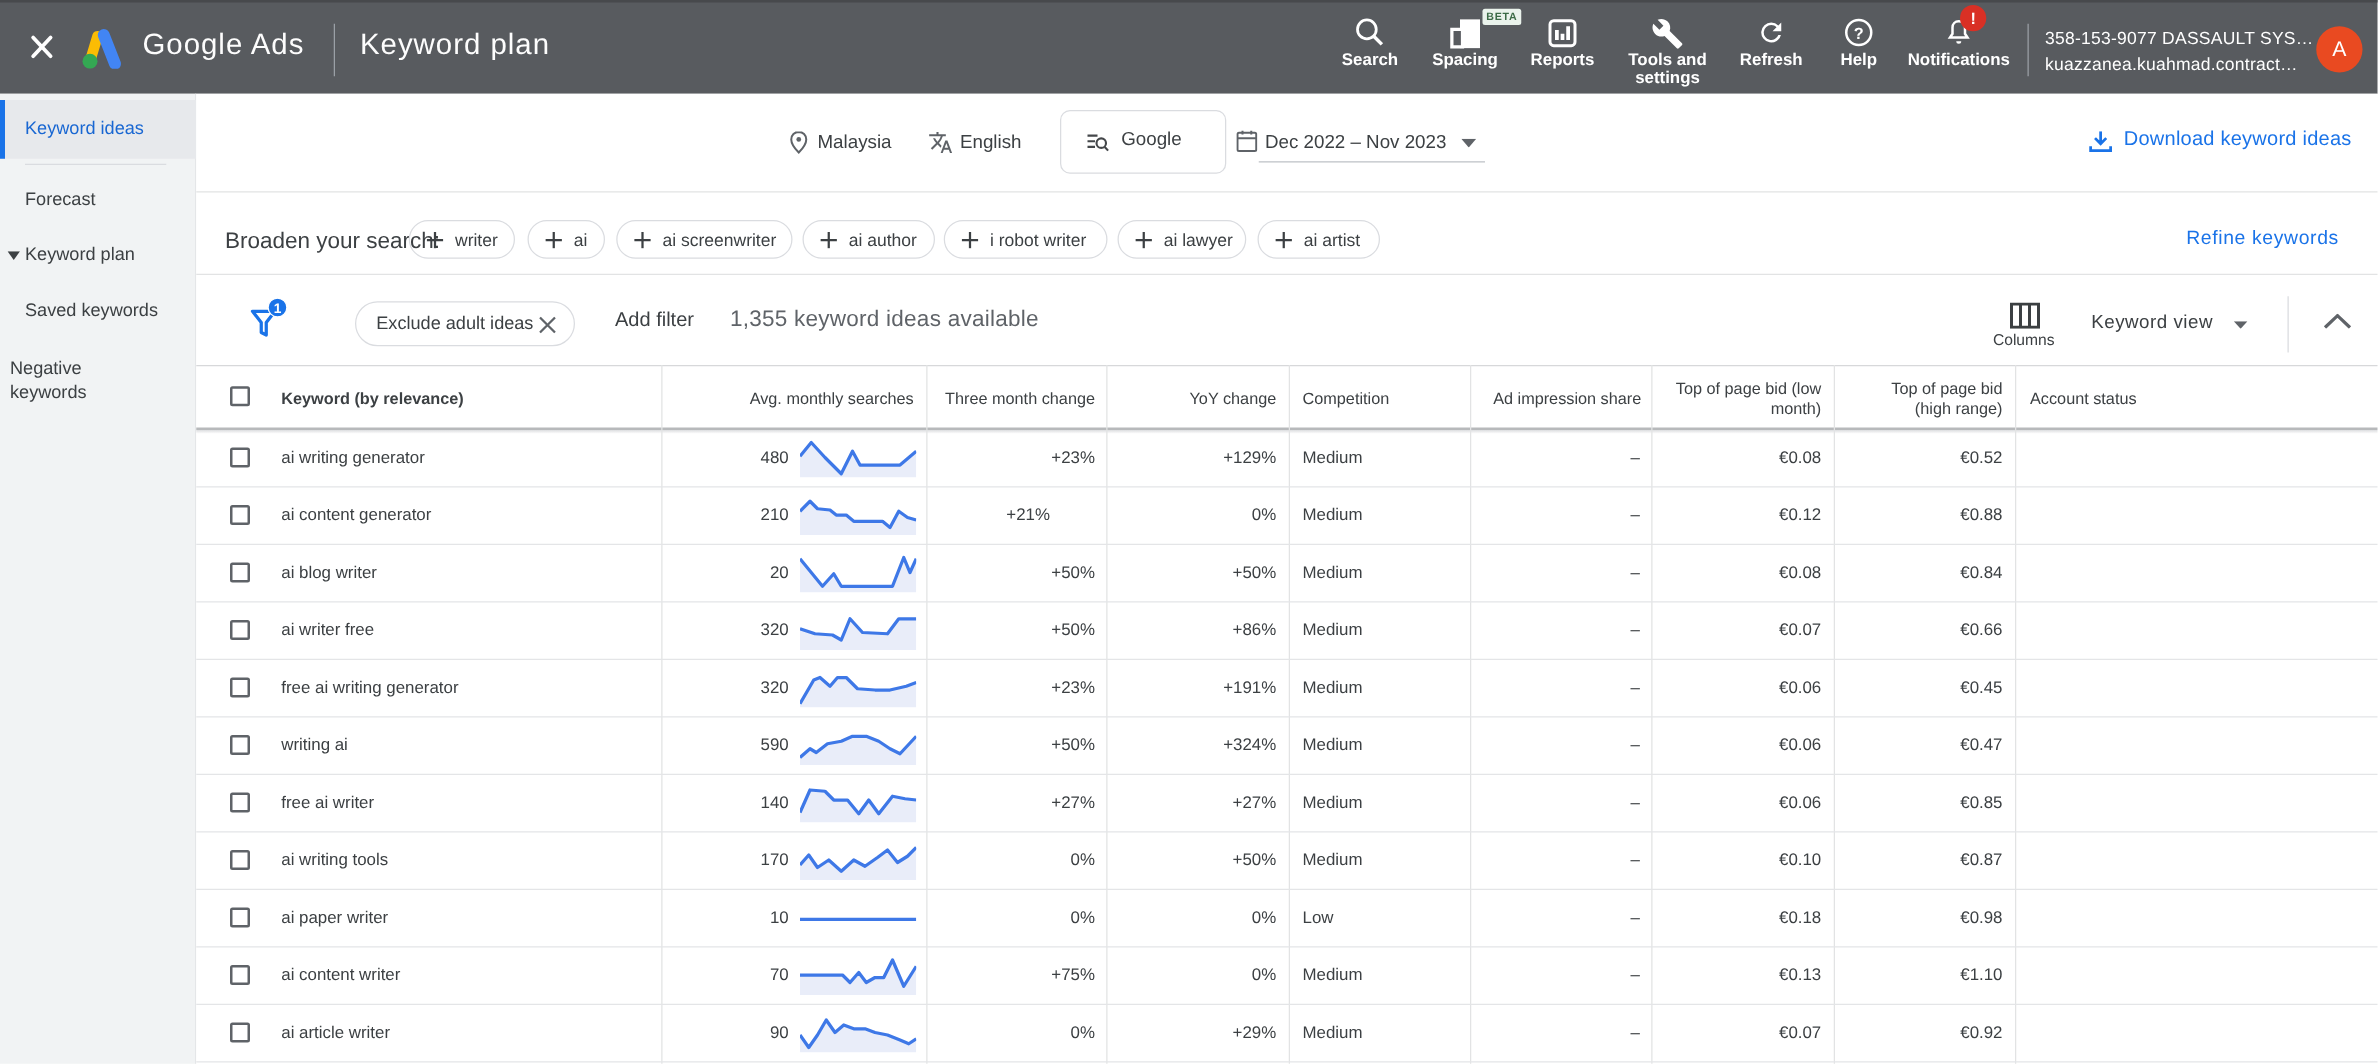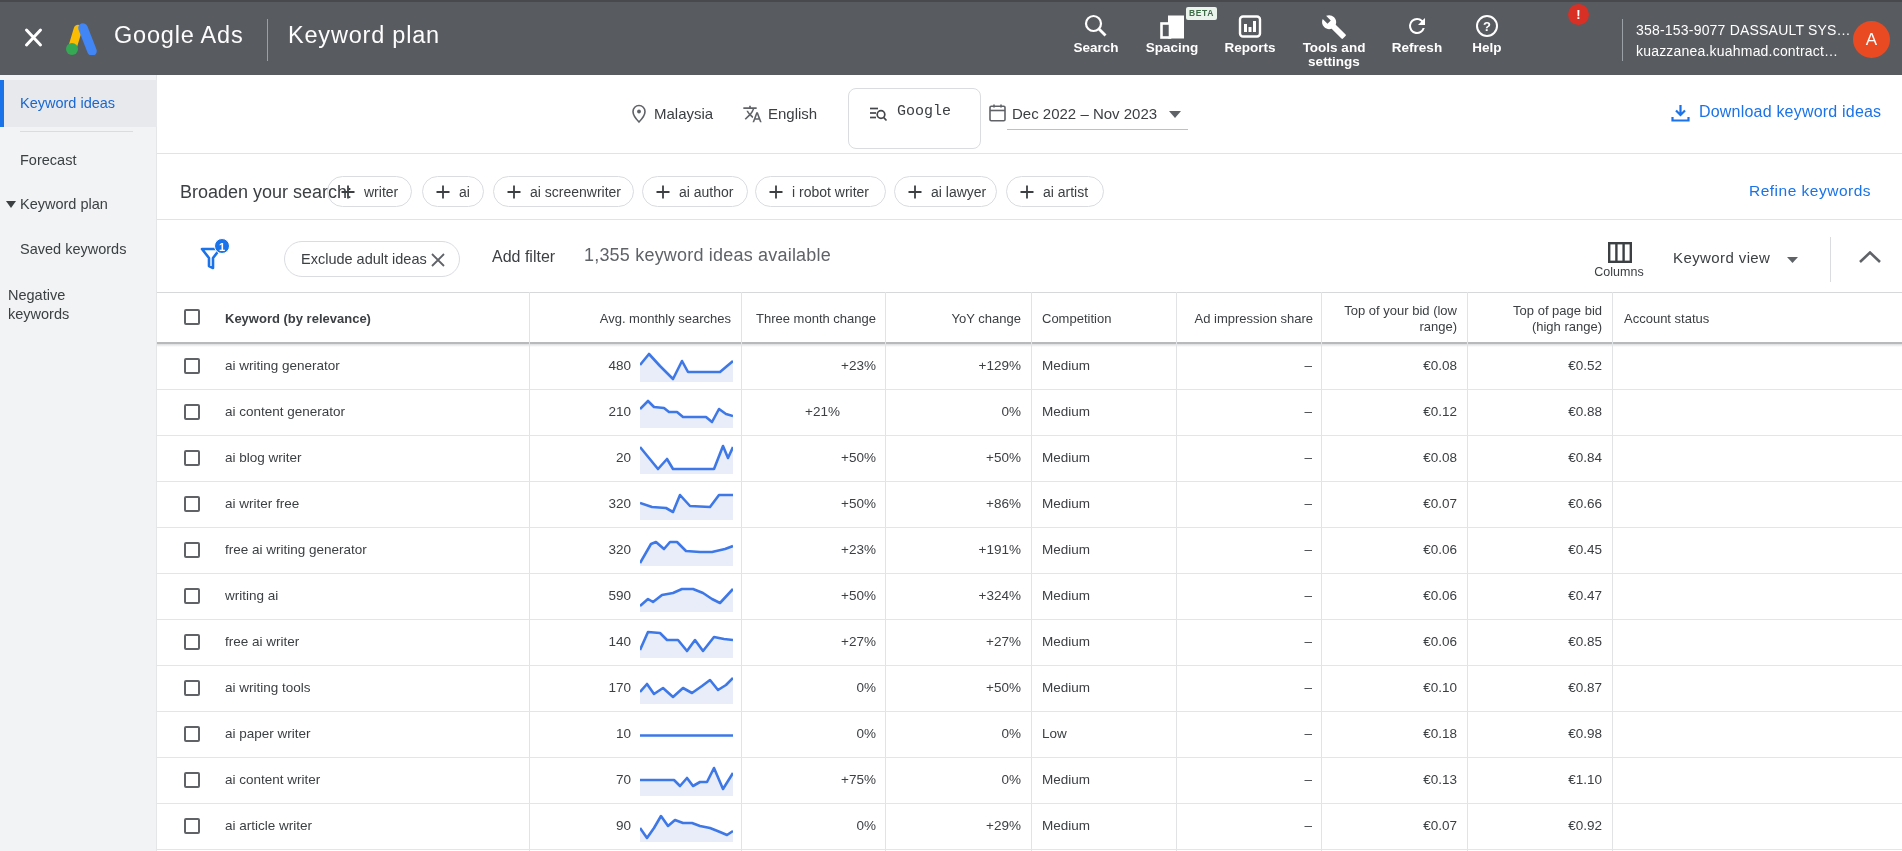--- a/index.html
+++ b/index.html
@@ -20,21 +20,21 @@
 .side{position:absolute;left:0;top:75px;width:157px;height:776px;background:#f1f3f4;border-right:1px solid #e4e6e8;}
 .sideitem{position:absolute;left:0;width:157px;font-size:14.5px;color:#3c4043;}
 .sel{background:#e7e9ec;border-left:4px solid #1a73e8;color:#1967d2;font-weight:500;}
 
 .content{position:absolute;left:157px;top:75px;width:1745px;height:776px;background:#fff;}
 .hline{position:absolute;left:0;width:1745px;height:1px;background:#e2e3e4;}
 
 .searchbox{position:absolute;left:23px;top:16px;width:427px;height:43px;background:#f1f3f4;border-radius:4px;}
 .searchbox span{position:absolute;left:57px;top:13px;font-size:15px;color:#202124;}
 .crit{position:absolute;top:30px;font-size:15px;color:#3c4043;}
-.gcard{position:absolute;left:691px;top:13px;width:133px;height:61px;border:1px solid #dadce0;border-radius:8px;font-family:Liberation Mono, monospace;}
+.gcard{position:absolute;left:691px;top:13px;width:133px;height:51px;border:1px solid #dadce0;border-radius:8px;}
 .dl{position:absolute;left:1542px;top:28px;font-size:16px;color:#1a73e8;font-weight:500;letter-spacing:0.2px;}
 
 .chip{position:absolute;top:101px;height:31px;border:1px solid #dadce0;border-radius:16px;font-size:14px;color:#3c4043;}
 .chip{display:inline-flex;align-items:center;justify-content:flex-start;padding-left:13px;}
 .chip svg{margin-right:9px;flex:0 0 auto;}
 .refine{position:absolute;left:1592px;top:107px;font-size:15.5px;color:#1a73e8;font-weight:500;letter-spacing:0.5px;}
 
 .exchip{position:absolute;left:127px;top:166px;width:176px;height:36px;border:1px solid #dadce0;border-radius:18px;font-size:14.5px;color:#3c4043;line-height:34px;}
 .addf{position:absolute;left:335px;top:173px;font-size:16px;color:#3c4043;}
 .avail{position:absolute;left:427px;top:170px;font-size:18px;color:#5f6368;letter-spacing:0.2px;}
@@ -102,20 +102,27 @@
       </svg>
     <div class="lbl">Refresh</div>
   </div>
   <div class="navitem" style="left:1462px;width:50px">
     <svg class="navicon" width="24" height="24" viewBox="0 0 24 24">
         <circle cx="12" cy="12" r="10" fill="none" stroke="#fff" stroke-width="2"></circle>
         <text x="12" y="17" text-anchor="middle" font-size="13" font-weight="bold" fill="#fff" font-family="Liberation Sans">?</text>
       </svg>
     <div class="lbl">Help</div>
   </div>
+  <div class="navitem" style="left:1512px;width:110px">
+    <svg class="navicon" width="24" height="24" viewBox="0 0 24 24">
+        <path fill="none" stroke="#fff" stroke-width="2" d="M12 3c-3 0-5 2.2-5 5v5l-2 3h14l-2-3V8c0-2.8-2-5-5-5z"></path>
+        <path fill="#fff" d="M10 19h4a2 2 0 0 1-4 0z"></path>
+      </svg>
+    <div class="lbl">Notifications</div>
+  </div>
   <div class="redbadge">!</div>
   <div class="beta">BETA</div>
   <div class="vdiv" style="left:1622px"></div>
   <div class="acct">358-153-9077 DASSAULT SYS…<br>kuazzanea.kuahmad.contract…</div>
   <div class="avatar">A</div>
 </div>
 
 <div class="side">
   <div class="sideitem sel" style="top:5px;height:47px;line-height:47px;padding-left:16px;">Keyword ideas</div>
   <div class="abs" style="left:20px;top:56px;width:113px;height:1px;background:#dadce0;"></div>
@@ -220,21 +227,21 @@
     </svg>
   <div class="hline" style="top:217px;background:#d7d8da;"></div>
 
   <div class="cb" style="left:27px;top:234px;"></div>
   <div class="th" style="left:68px;top:236px;font-weight:700;">Keyword (by relevance)</div>
   <div class="th" style="left:374px;top:236px;width:200px;text-align:right;">Avg. monthly searches</div>
   <div class="th" style="left:589px;top:236px;width:130px;text-align:right;">Three month change</div>
   <div class="th" style="left:734px;top:236px;width:130px;text-align:right;">YoY change</div>
   <div class="th" style="left:885px;top:236px;">Competition</div>
   <div class="th" style="left:1024px;top:236px;width:132px;text-align:right;">Ad impression share</div>
-  <div class="th" style="left:1170px;top:228px;width:130px;text-align:right;">Top of your bid (low range)</div>
+  <div class="th" style="left:1170px;top:228px;width:130px;text-align:right;">Top of page bid (low month)</div>
   <div class="th" style="left:1315px;top:228px;width:130px;text-align:right;">Top of page bid<br>(high range)</div>
   <div class="th" style="left:1467px;top:236px;">Account status</div>
   <div class="abs" style="left:0;top:267px;width:1745px;height:2px;background:#b7b9bb;"></div>
   <div class="abs" style="left:0;top:269px;width:1745px;height:3px;background:linear-gradient(#dcdddf,#ffffff);"></div>
 
   <div class="cdiv" style="left:372px"></div>
   <div class="cdiv" style="left:584px"></div>
   <div class="cdiv" style="left:728px"></div>
   <div class="cdiv" style="left:874px"></div>
   <div class="cdiv" style="left:1019px"></div>

